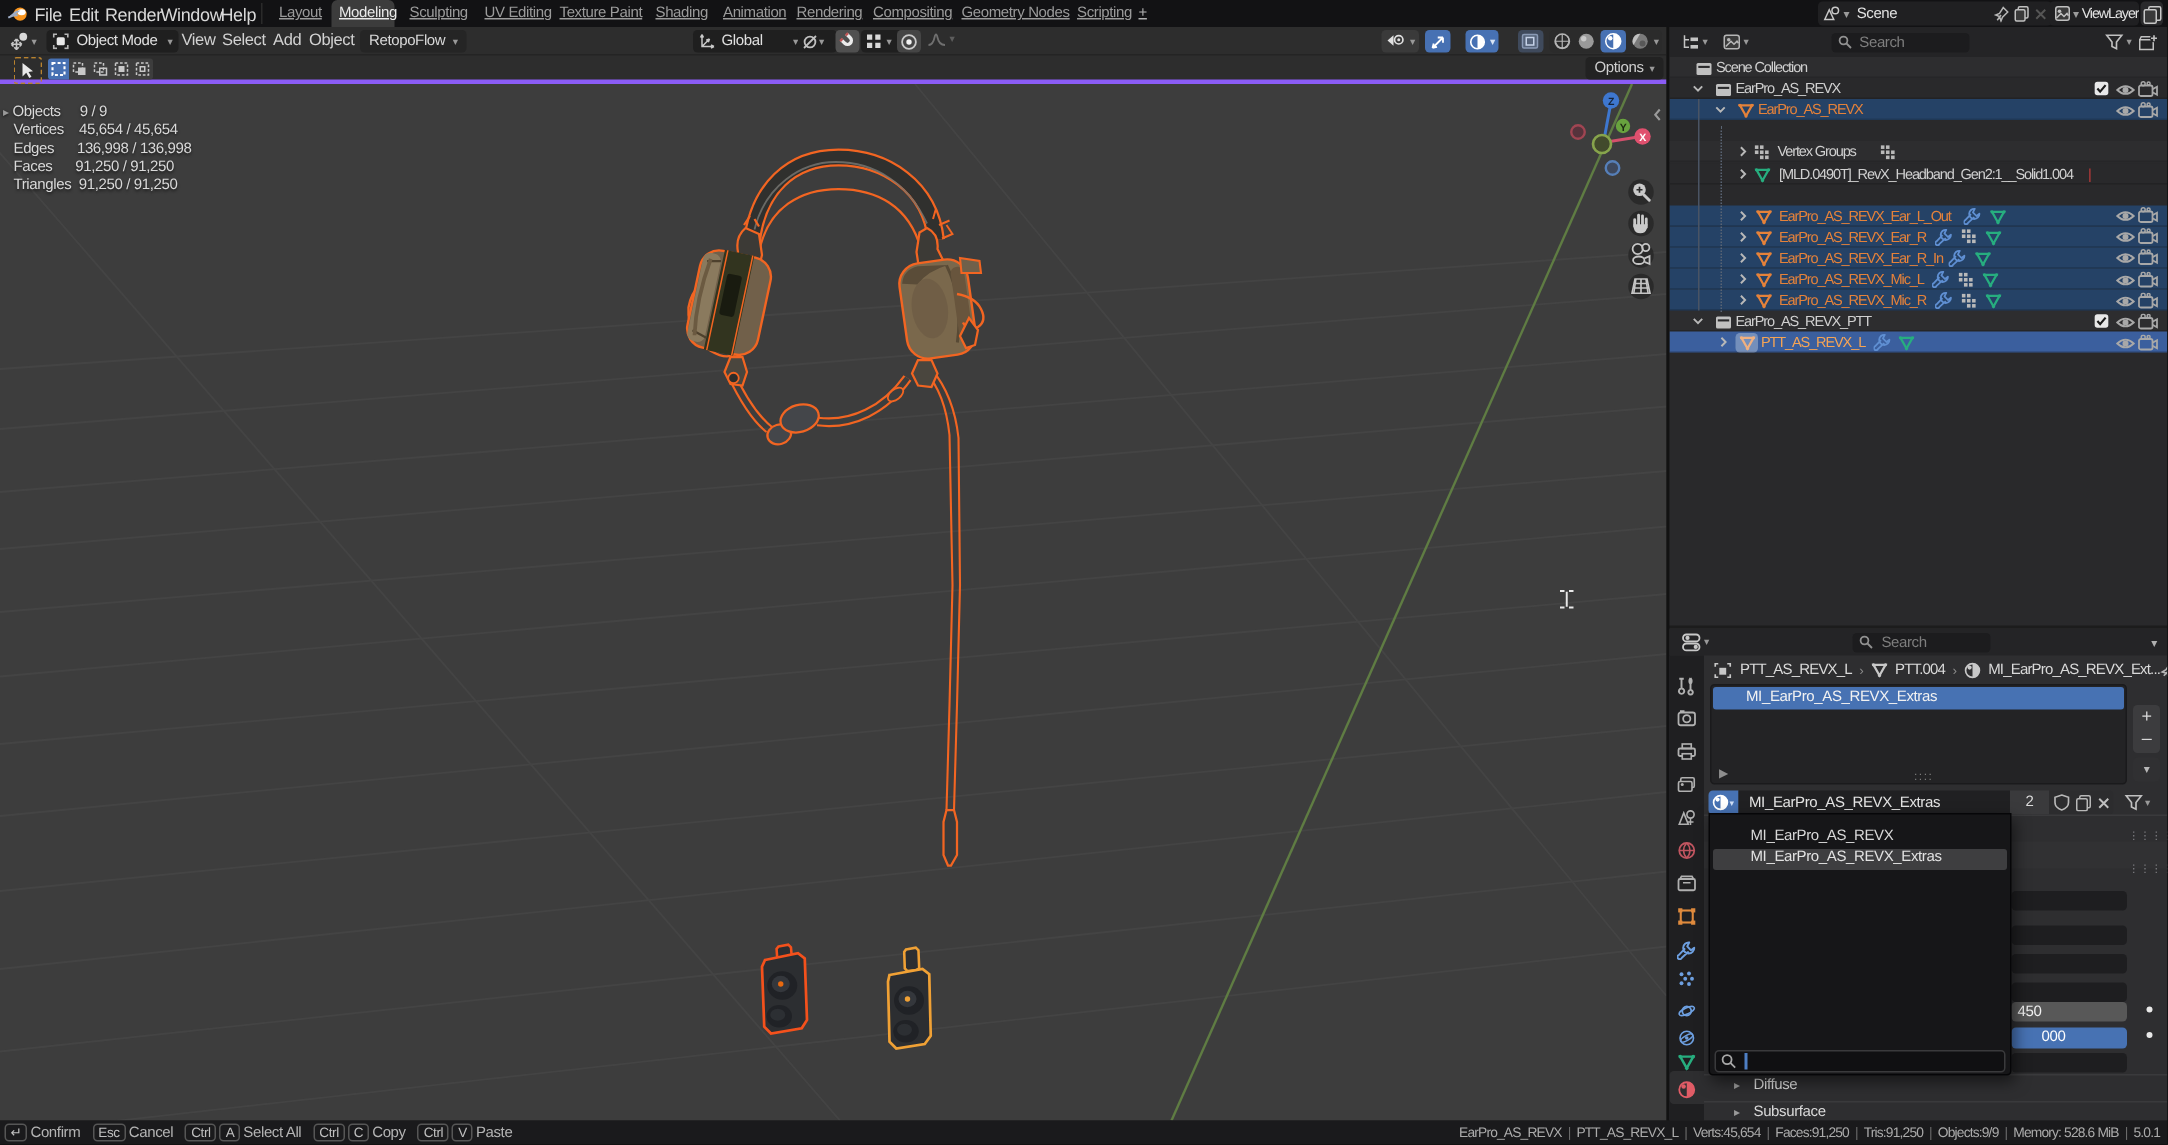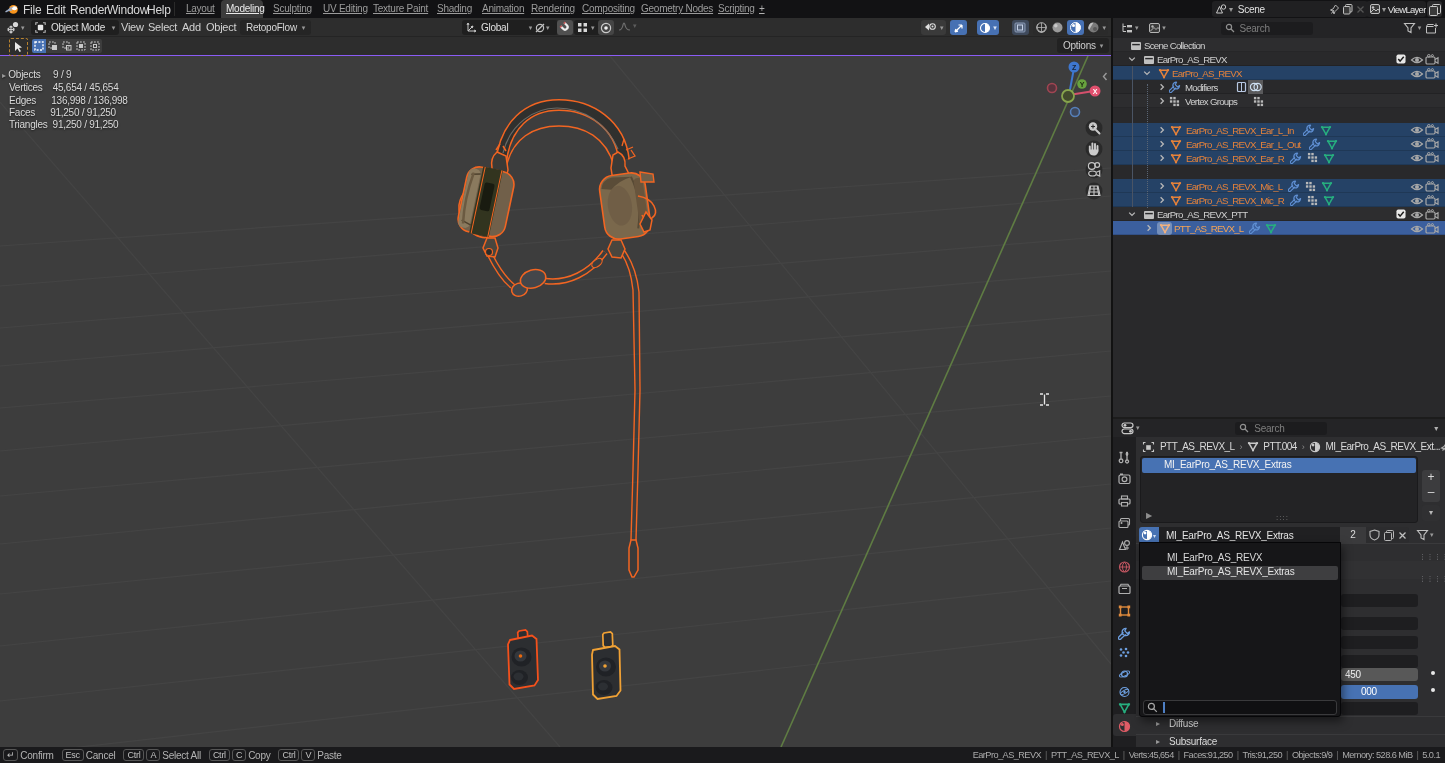--- a/index.html
+++ b/index.html
@@ -8,21 +8,21 @@
   background:#1c1c1c;-webkit-font-smoothing:antialiased;}
 span{white-space:nowrap;}
 .a{position:absolute;}
 .row{display:flex;align-items:center;}
 
 #topbar{left:0;top:0;width:1445px;height:18px;background:#121214;}
 #topbar .menu{color:#d8d8d8;font-size:12px;}
 .tabt{color:#9b9b9b;font-size:10px;top:3px;text-decoration:underline;}
 
 #vhdr{left:0;top:18px;width:1111px;height:19px;background:#2d2d2d;border-bottom:1px solid #242424;box-sizing:border-box;}
-#toolrow{left:0;top:37px;width:1111px;height:19px;background:#2d2d2d;border-bottom:1px solid #8b5cf6;box-sizing:border-box;}
+#toolrow{left:0;top:37px;width:1111px;height:19px;background:#2d2d2d;border-bottom:3px solid #8b5cf6;box-sizing:border-box;}
 .menuitem{color:#d2d2d2;font-size:11px;}
 .widget{background:#1f1f1f;border-radius:3px;height:15px;display:flex;align-items:center;}
 
 #viewport{left:0;top:56px;width:1111px;height:691px;background:#3d3d3d;overflow:hidden;}
 
 #rsep{left:1111px;top:18px;width:2px;height:729px;background:#121212;}
 #outliner{left:1113px;top:18px;width:332px;height:399px;background:#29292b;overflow:hidden;}
 #outlhdr{left:0;top:0;width:332px;height:20px;background:#242426;}
 #props{left:1113px;top:419px;width:332px;height:328px;background:#2e2e30;overflow:hidden;}
 
@@ -550,70 +550,41 @@
             <use href="#i-tri"></use>
           </svg>
           <span class="a" style="left:59px;top:1px;color:#e5823a;white-space:nowrap">EarPro_AS_REVX</span>
           <svg class="a" style="left:297px;top:1.5px;color:#a8a8a8" width="14" height="12">
             <use href="#i-eye"></use>
           </svg>
           <svg class="a" style="left:312px;top:1.5px;color:#a8a8a8" width="14" height="12">
             <use href="#i-cam"></use>
           </svg>
         </div>
-      <div class="orow dk" style="top:42.3px">
-          <svg class="a" style="left:45px;top:3px;color:#b8b8b8" width="8" height="8">
-            <use href="#i-expc"></use>
-          </svg>
-          <svg class="a" style="left:56px;top:1px;color:#5f8fd2" width="12" height="12">
-            <use href="#i-wrench"></use>
-          </svg>
-          <span class="a" style="left:72px;top:1px;color:#d0d0d0;white-space:nowrap">Modifiers</span>
-          <svg class="a" style="left:123px;top:1px" width="11" height="12">
-            <rect x="1.5" y="1.5" width="8" height="9" rx="1" fill="none" stroke="#b8c8e2" stroke-width="1.2"></rect>
-            <path d="M5.5,1.5 L5.5,10.5" stroke="#b8c8e2"></path>
-          </svg>
-          <div class="a" style="left:135px;top:0px;width:15px;height:14px;background:#5a5a5c"></div>
-          <svg class="a" style="left:136px;top:1px" width="13" height="12">
-            <circle cx="5" cy="6" r="3.6" fill="none" stroke="#cfe0f2" stroke-width="1.2"></circle>
-            <circle cx="8.6" cy="6" r="3.6" fill="none" stroke="#cfe0f2" stroke-width="1.2"></circle>
-          </svg>
-        </div>
       <div class="orow lt" style="top:56.4px">
           <svg class="a" style="left:45px;top:3px;color:#b8b8b8" width="8" height="8">
             <use href="#i-expc"></use>
           </svg>
           <svg class="a" style="left:56px;top:1.5px;color:#b9b9b9" width="11" height="11">
             <use href="#i-vg"></use>
           </svg>
           <span class="a" style="left:72px;top:1px;color:#d0d0d0;white-space:nowrap">Vertex Groups</span>
           <svg class="a" style="left:140px;top:1.5px;color:#b9b9b9" width="11" height="11">
             <use href="#i-vg"></use>
           </svg>
         </div>
-      <div class="orow sel" style="top:84.6px">
+      <div class="orow dk" style="top:70.5px">
           <svg class="a" style="left:45px;top:3px;color:#b8b8b8" width="8" height="8">
             <use href="#i-expc"></use>
           </svg>
-          <svg class="a" style="left:57px;top:2px;color:#e5823a" width="12" height="11">
-            <use href="#i-tri"></use>
-          </svg>
-          <span class="a" style="left:73px;top:1px;color:#e5823a;white-space:nowrap">EarPro_AS_REVX_Ear_L_In</span>
-          <svg class="a" style="left:190px;top:1px;color:#5f8fd2" width="12" height="12">
-            <use href="#i-wrench"></use>
-          </svg>
-          <svg class="a" style="left:207px;top:2px;color:#27ae7f" width="12" height="11">
-            <use href="#i-tri"></use>
-          </svg>
-          <svg class="a" style="left:297px;top:1.5px;color:#a8a8a8" width="14" height="12">
-            <use href="#i-eye"></use>
-          </svg>
-          <svg class="a" style="left:312px;top:1.5px;color:#a8a8a8" width="14" height="12">
-            <use href="#i-cam"></use>
-          </svg>
+          <svg class="a" style="left:56px;top:2px;color:#27ae7f" width="12" height="11">
+            <use href="#i-tri"></use>
+          </svg>
+          <span class="a" style="left:73px;top:1px;color:#d0d0d0;white-space:nowrap">[MLD.0490T]_RevX_Headband_Gen2:1__Solid1.004</span>
+          <span class="a" style="left:279px;top:1px;color:#c23b3b">|</span>
         </div>
       <div class="orow sel" style="top:112.8px">
           <svg class="a" style="left:45px;top:3px;color:#b8b8b8" width="8" height="8">
             <use href="#i-expc"></use>
           </svg>
           <svg class="a" style="left:57px;top:2px;color:#e5823a" width="12" height="11">
             <use href="#i-tri"></use>
           </svg>
           <span class="a" style="left:73px;top:1px;color:#e5823a;white-space:nowrap">EarPro_AS_REVX_Ear_R</span>
           <svg class="a" style="left:177px;top:1px;color:#5f8fd2" width="12" height="12">
@@ -637,20 +608,41 @@
             <use href="#i-expc"></use>
           </svg>
           <svg class="a" style="left:57px;top:2px;color:#e5823a" width="12" height="11">
             <use href="#i-tri"></use>
           </svg>
           <span class="a" style="left:73px;top:1px;color:#e5823a;white-space:nowrap">EarPro_AS_REVX_Ear_L_Out</span>
           <svg class="a" style="left:196px;top:1px;color:#5f8fd2" width="12" height="12">
             <use href="#i-wrench"></use>
           </svg>
           <svg class="a" style="left:213px;top:2px;color:#27ae7f" width="12" height="11">
+            <use href="#i-tri"></use>
+          </svg>
+          <svg class="a" style="left:297px;top:1.5px;color:#a8a8a8" width="14" height="12">
+            <use href="#i-eye"></use>
+          </svg>
+          <svg class="a" style="left:312px;top:1.5px;color:#a8a8a8" width="14" height="12">
+            <use href="#i-cam"></use>
+          </svg>
+        </div>
+      <div class="orow sel" style="top:126.9px">
+          <svg class="a" style="left:45px;top:3px;color:#b8b8b8" width="8" height="8">
+            <use href="#i-expc"></use>
+          </svg>
+          <svg class="a" style="left:57px;top:2px;color:#e5823a" width="12" height="11">
+            <use href="#i-tri"></use>
+          </svg>
+          <span class="a" style="left:73px;top:1px;color:#e5823a;white-space:nowrap">EarPro_AS_REVX_Ear_R_In</span>
+          <svg class="a" style="left:186px;top:1px;color:#5f8fd2" width="12" height="12">
+            <use href="#i-wrench"></use>
+          </svg>
+          <svg class="a" style="left:203px;top:2px;color:#27ae7f" width="12" height="11">
             <use href="#i-tri"></use>
           </svg>
           <svg class="a" style="left:297px;top:1.5px;color:#a8a8a8" width="14" height="12">
             <use href="#i-eye"></use>
           </svg>
           <svg class="a" style="left:312px;top:1.5px;color:#a8a8a8" width="14" height="12">
             <use href="#i-cam"></use>
           </svg>
         </div>
       <div class="orow sel" style="top:141.0px">

